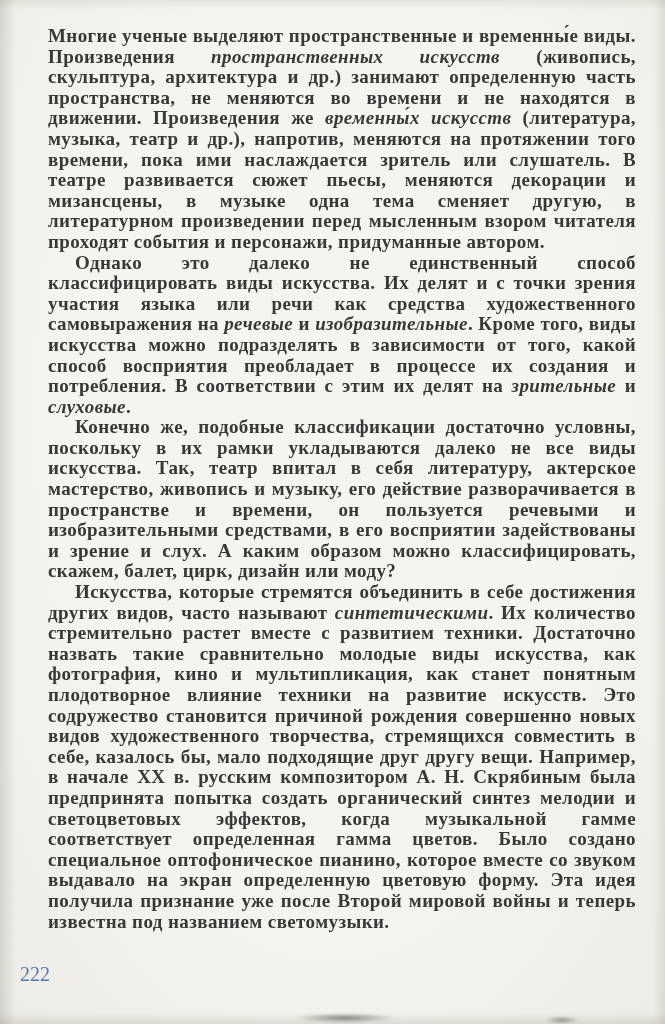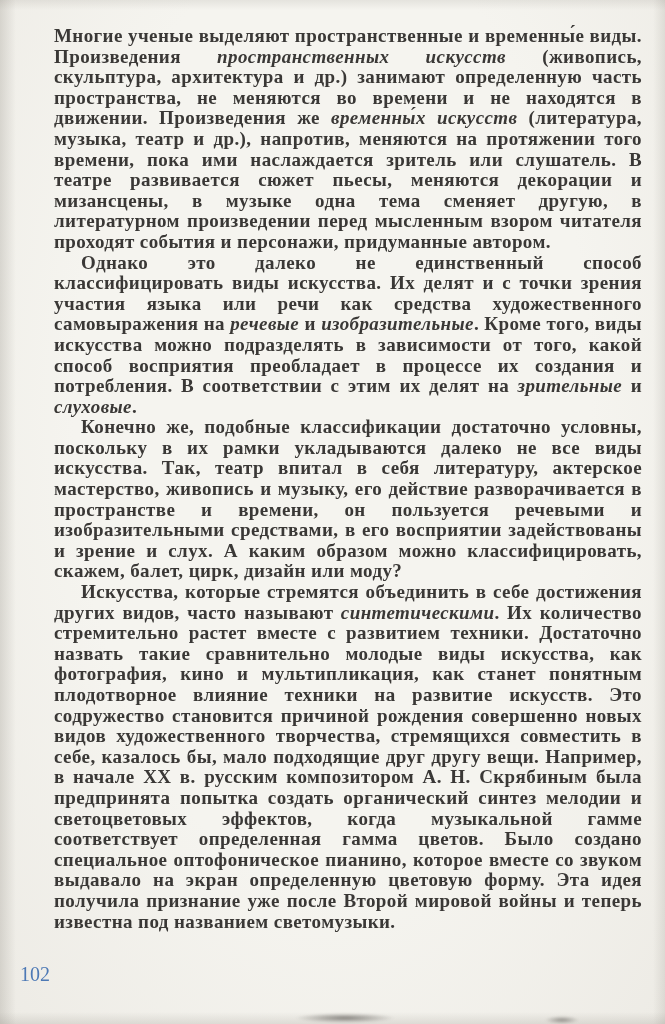--- a/index.html
+++ b/index.html
@@ -22,21 +22,21 @@
     inset: 0;
     pointer-events: none;
     background:
       linear-gradient(90deg,  rgba(110,105,95,0.20), rgba(0,0,0,0) 16px),
       linear-gradient(270deg, rgba(110,105,95,0.14), rgba(0,0,0,0) 12px),
       linear-gradient(180deg, rgba(110,105,95,0.12), rgba(0,0,0,0) 10px),
       linear-gradient(0deg,   rgba(110,105,95,0.16), rgba(0,0,0,0) 12px);
   }
   .text-column {
     position: absolute;
-    left: 54px;
+    left: 48px;
     top: 26px;
     width: 588px;
     color: #3a3836;
     font-weight: 700;
     font-size: 19px;
     line-height: 20.6px;
     letter-spacing: 0.4px;
     text-align: justify;
   }
   .para {
@@ -90,18 +90,18 @@
 
     <p class="para"><span>Однако это далеко не единственный способ классифицировать виды искусства. Их делят и с точки зрения участия языка или речи как средства художественного самовыражения на </span><span class="it">речевые</span><span> и </span><span class="it">изобразительные</span><span>. Кроме того, виды искусства можно подразделять в зависимости от того, какой способ восприятия преобладает в процессе их создания и потребления. В соответствии с этим их делят на </span><span class="it">зрительные</span><span> и </span><span class="it">слуховые</span><span>.</span></p>
 
     <p class="para"><span>Конечно же, подобные классификации достаточно условны, поскольку в их рамки укладываются далеко не все виды искусства. Так, театр впитал в себя литературу, актерское мастерство, живопись и музыку, его действие разворачивается в пространстве и времени, он пользуется речевыми и изобразительными средствами, в его восприятии задействованы и зрение и слух. А каким образом можно классифицировать, скажем, балет, цирк, дизайн или моду?</span></p>
 
     <p class="para"><span>Искусства, которые стремятся объединить в себе достижения других видов, часто называют </span><span class="it">синтетическими</span><span>. Их количество стремительно растет вместе с развитием техники. Достаточно назвать такие сравнительно молодые виды искусства, как фотография, кино и мультипликация, как станет понятным плодотворное влияние техники на развитие искусств. Это содружество становится причиной рождения совершенно новых видов художественного творчества, стремящихся совместить в себе, казалось бы, мало подходящие друг другу вещи. Например, в начале XX в. русским композитором А. Н. Скрябиным была предпринята попытка создать органический синтез мелодии и светоцветовых эффектов, когда музыкальной гамме соответствует определенная гамма цветов. Было создано специальное оптофоническое пианино, которое вместе со звуком выдавало на экран определенную цветовую форму. Эта идея получила признание уже после Второй мировой войны и теперь известна под названием светомузыки.</span></p>
 
 
   </div>
 
-  <div class="page-number">102</div>
+  <div class="page-number">222</div>
 
   <div class="smudge-a"></div>
   <div class="smudge-b"></div>
 
 </div>
 
 </body></html>

